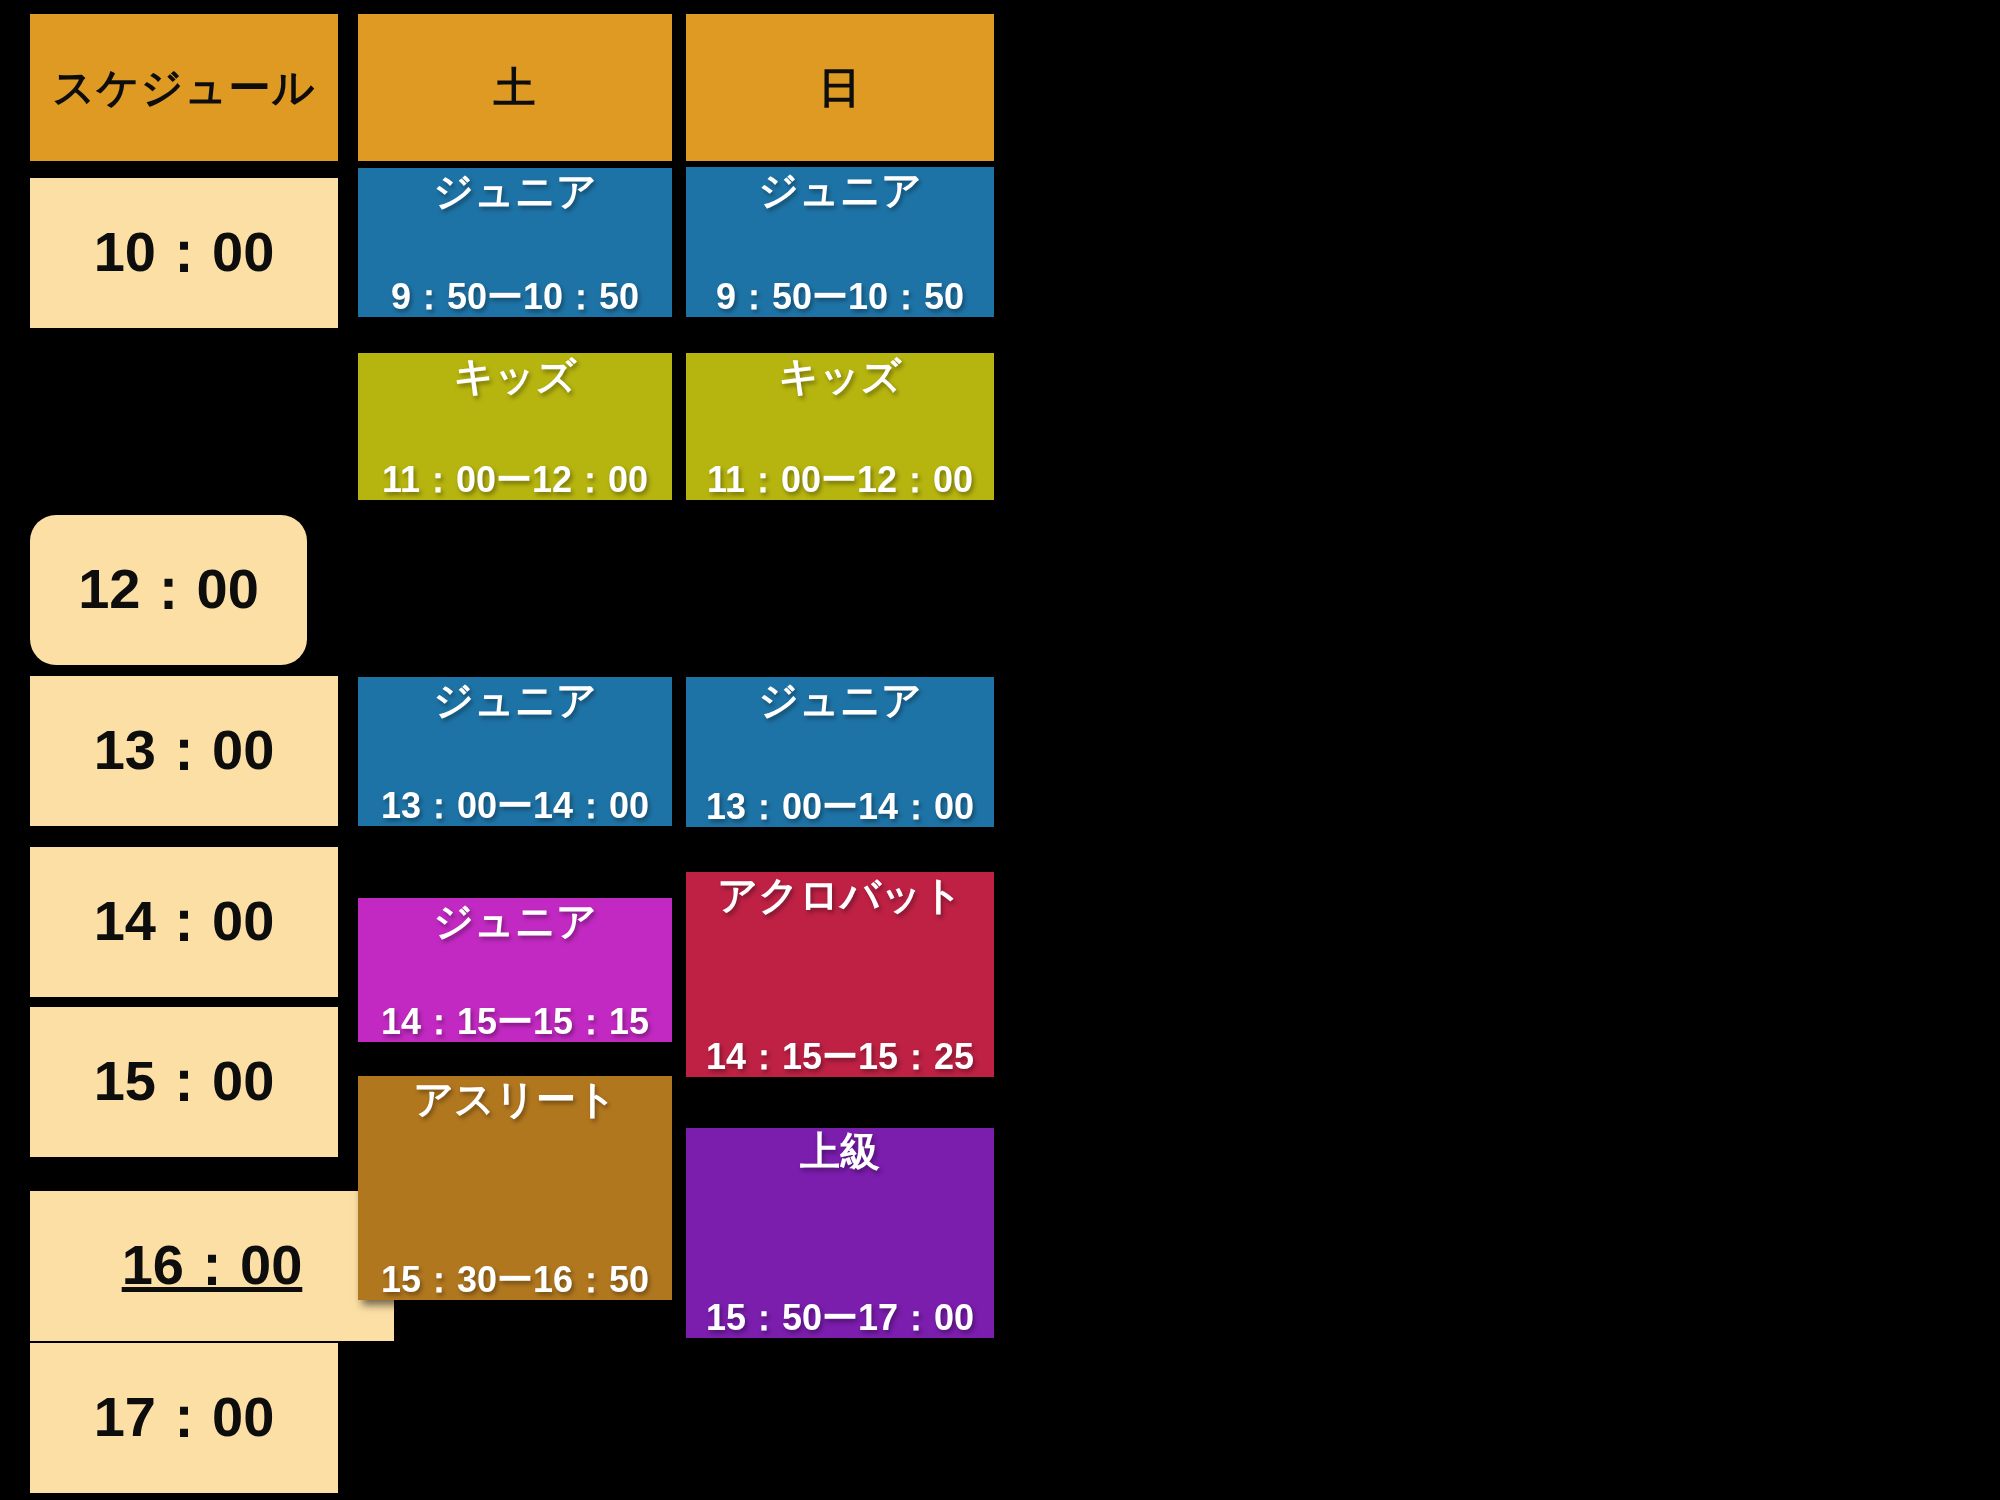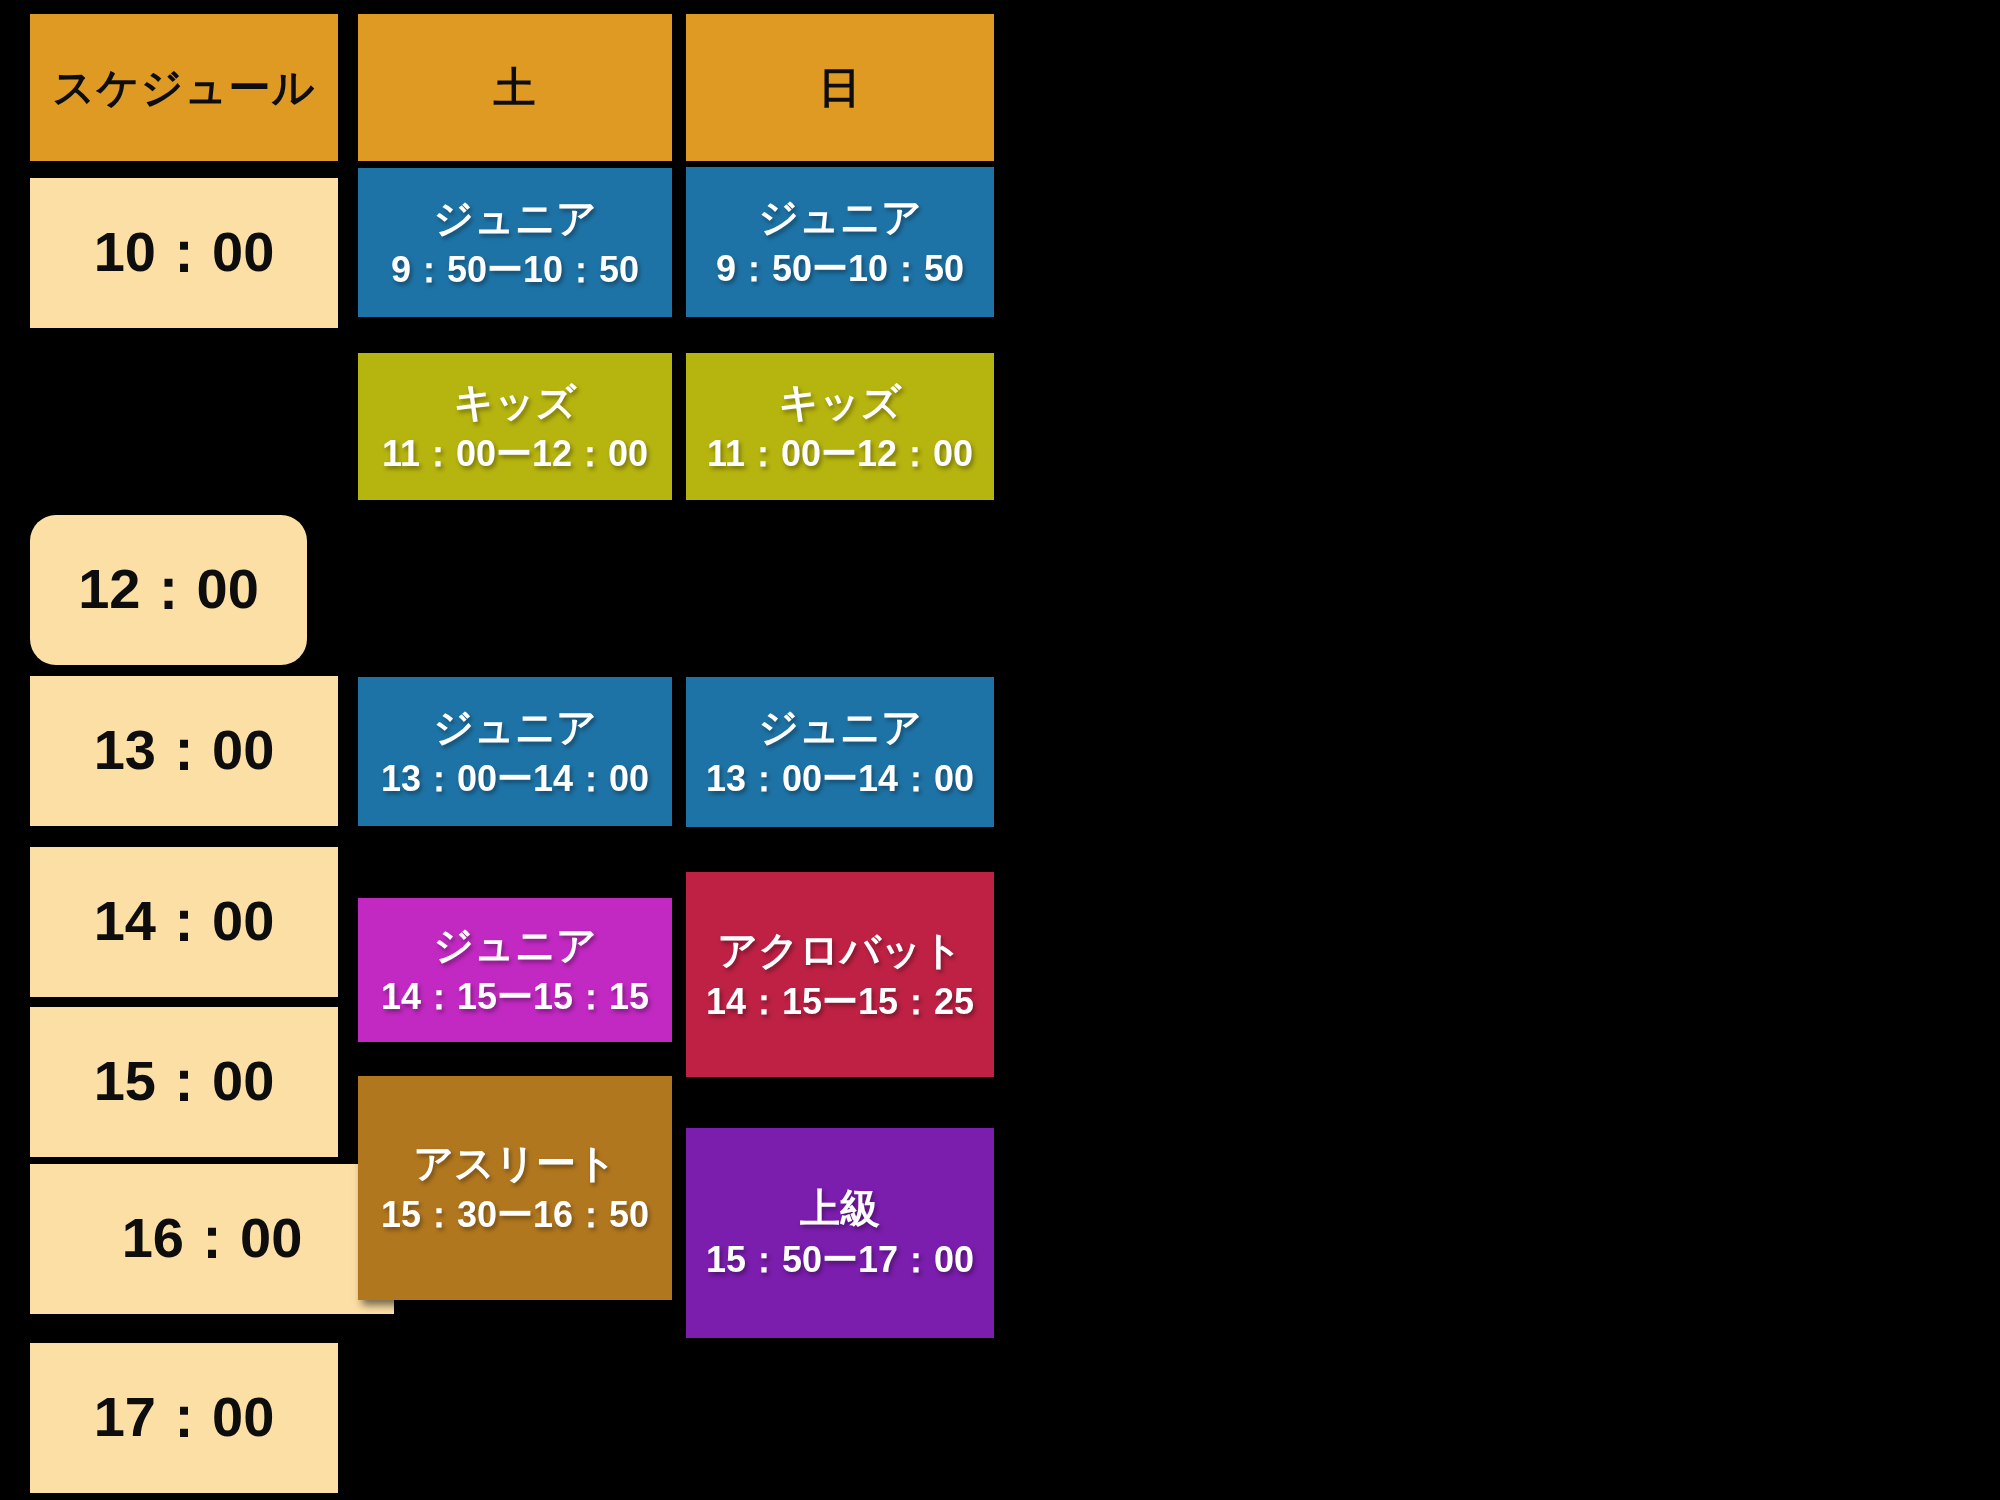--- a/index.html
+++ b/index.html
@@ -35,21 +35,21 @@
     color: #0d0d0d;
     font-weight: 700;
     font-size: 56px;
     box-shadow: 3px 4px 6px rgba(0,0,0,0.55);
   }
   .evt {
     position: absolute;
     display: flex;
     flex-direction: column;
     align-items: center;
-    justify-content: center;
+    justify-content: space-between;
     gap: 8px;
     color: #ffffff;
     text-align: center;
     box-sizing: border-box;
     box-shadow: 4px 5px 8px rgba(0,0,0,0.55);
   }
   .evt .evt-name {
     font-weight: 700;
     font-size: 40px;
     line-height: 1.15;
@@ -75,21 +75,21 @@
 
   <div class="cell hdr" style="left:30px; top:14px; width:308px; height:147px;">スケジュール</div>
   <div class="cell hdr" style="left:358px; top:14px; width:314px; height:147px;">土</div>
   <div class="cell hdr" style="left:686px; top:14px; width:308px; height:147px;">日</div>
 
   <div class="cell time" style="left:30px; top:178px; width:308px; height:150px;">10：00</div>
   <div class="cell time" style="left:30px; top:515px; width:277px; height:150px;border-radius:26px;">12：00</div>
   <div class="cell time" style="left:30px; top:676px; width:308px; height:150px;">13：00</div>
   <div class="cell time" style="left:30px; top:847px; width:308px; height:150px;">14：00</div>
   <div class="cell time" style="left:30px; top:1007px; width:308px; height:150px;text-align:right;">15：00</div>
-  <div class="cell time" style="left:30px; top:1164px; width:364px; height:150px;">16：00</div>
+  <div class="cell time" style="left:30px; top:1191px; width:364px; height:150px;text-decoration:underline;">16：00</div>
   <div class="cell time" style="left:30px; top:1343px; width:308px; height:150px;">17：00</div>
 
   <div class="evt c-junior" style="left:358px; top:168px; width:314px; height:149px;">
     <div class="evt-name">ジュニア</div>
     <div class="evt-time">9：50ー10：50</div>
   </div>
   <div class="evt c-kids" style="left:358px; top:353px; width:314px; height:147px;">
     <div class="evt-name">キッズ</div>
     <div class="evt-time">11：00ー12：00</div>
   </div>

